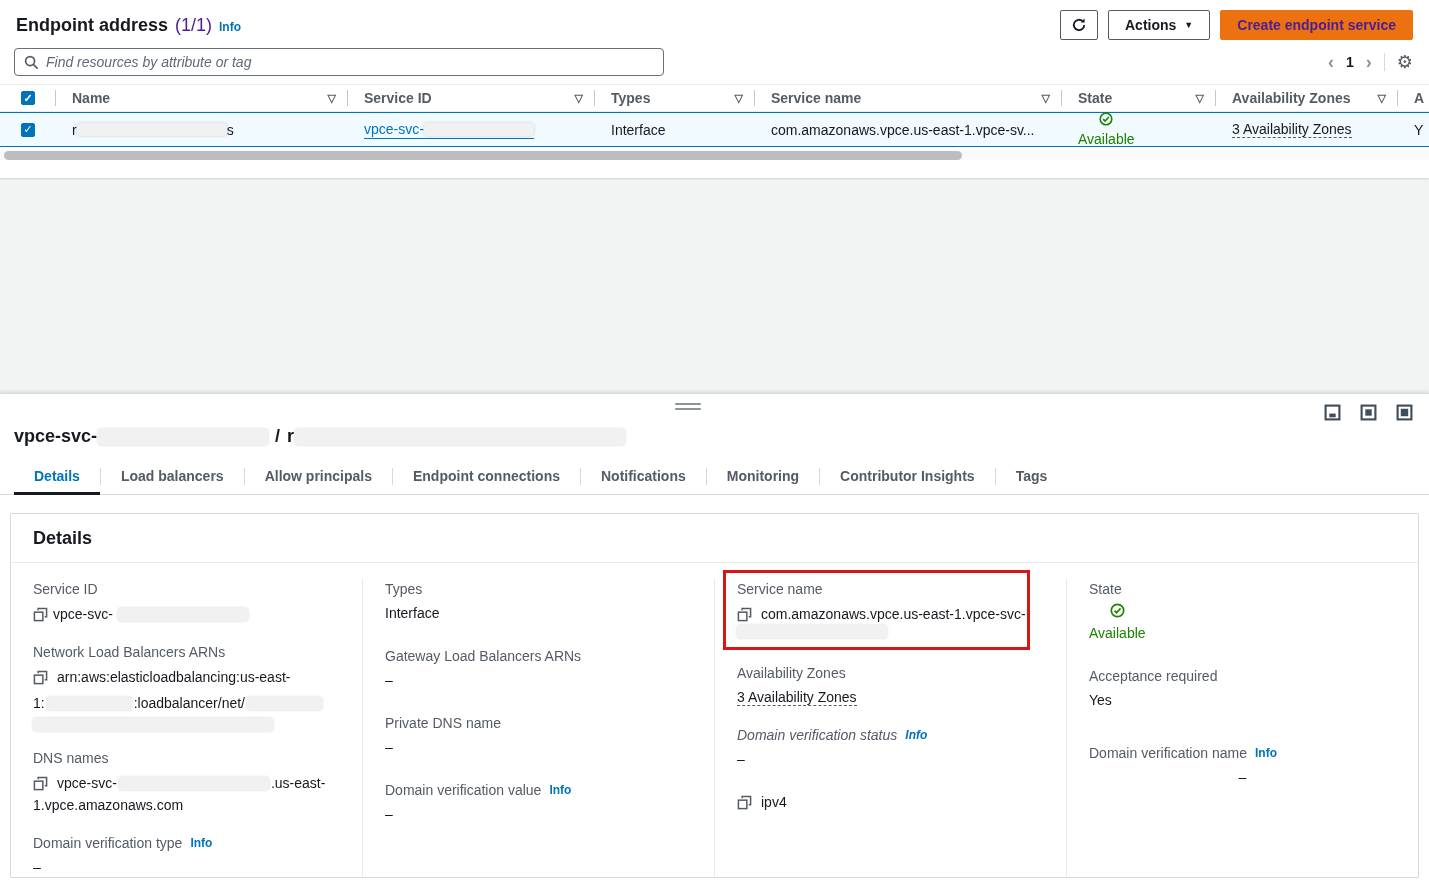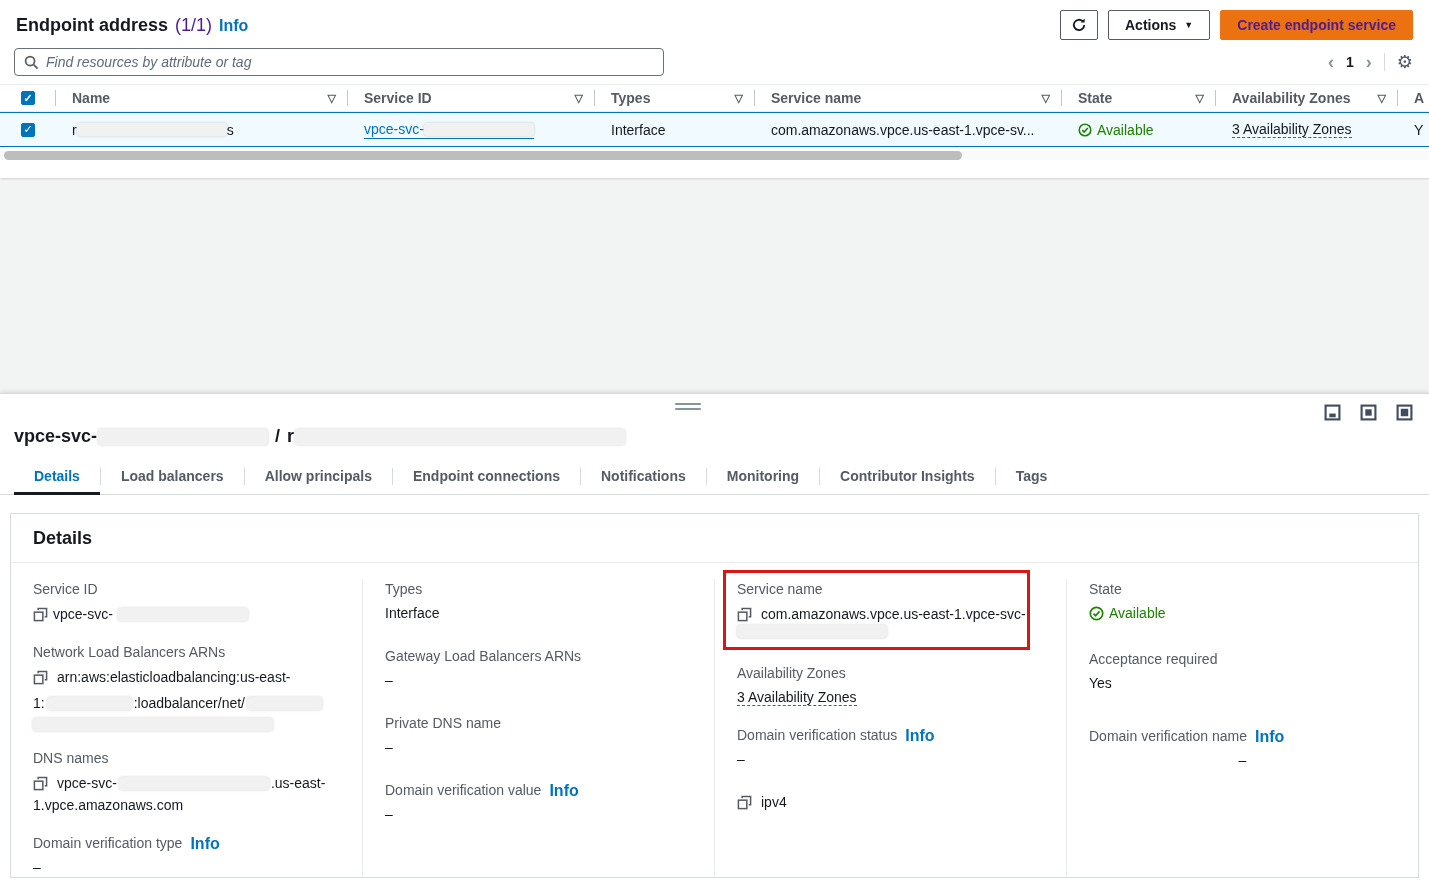--- a/index.html
+++ b/index.html
@@ -11,21 +11,21 @@
     color: #16191f;
     font-size: 14px;
     overflow: hidden;
   }
   
   .top-card { position:absolute; top:0; left:0; right:0; height:178px; background:#fff; box-shadow:0 1px 2px rgba(0,0,0,.15); }
   .toolbar { display:flex; justify-content:space-between; align-items:center; padding:10px 16px 0 16px; }
   .title-group { display:flex; align-items:baseline; gap:7px; }
   .page-title { font-size:18px; font-weight:bold; color:#16191f; }
   .res-count { font-size:18px; font-weight:normal; color:#4c1d95; }
-  .info-link { color:#0073bb; font-weight:bold; font-size:16px; cursor:pointer; }
+  .info-link { color:#0073bb; font-weight:bold; font-size:12px; cursor:pointer; }
   .controls { display:flex; gap:10px; align-items:center; }
   .btn { height:30px; border:1px solid #545b64; background:#fff; border-radius:2px; font-family:inherit;
          font-size:14px; font-weight:bold; color:#16191f; padding:0 16px; display:inline-flex; align-items:center; gap:8px; cursor:pointer; }
   .btn-icon { width:38px; justify-content:center; padding:0; }
   .btn-primary { background:#ec7211; border-color:#ec7211; color:#4c1d95; }
   .caret { font-size:9px; color:#16191f; }
   .search-row { display:flex; justify-content:space-between; align-items:center; padding:8px 16px 0 14px; }
   .search-box { width:650px; height:28px; border:1px solid #687078; border-radius:4px; background:#fff;
                 display:flex; align-items:center; gap:7px; padding:0 9px; }
   .search-box input { border:none; outline:none; flex:1; font-family:inherit; font-size:14px; font-style:italic; color:#16191f; background:transparent; }
@@ -42,21 +42,21 @@
   .c0{width:56px;} .c1{width:292px;} .c2{width:247px;} .c3{width:160px;} .c4{width:307px;} .c5{width:154px;} .c6{width:182px;} .c7{width:62px;}
   .th { position:relative; display:flex; align-items:center; justify-content:space-between; height:100%;
         padding:0 12px 0 16px; font-weight:bold; color:#545b64; font-size:14px; }
   .th::after { content:""; position:absolute; right:0; top:5px; bottom:5px; width:1px; background:#c1c7cd; }
   .filter-ic { color:#545b64; font-size:11px; cursor:pointer; }
   .td { display:flex; align-items:center; height:100%; padding:0 12px 0 16px; font-size:14px; color:#16191f; }
   .cb-cell { justify-content:center; padding:0; }
   .checkbox { width:14px; height:14px; background:#0073bb; border:1px solid #0073bb; border-radius:2px;
               display:flex; align-items:center; justify-content:center; color:#fff; font-size:11px; line-height:1; cursor:pointer; }
   .link { color:#0073bb; cursor:pointer; display:inline-flex; align-items:center; border-bottom:1px solid #0073bb; line-height:17px; }
-  .status-ok { display:inline-flex; align-items:center; gap:5px; color:#1d8102; }
+  .status-ok { display:inline-flex; align-items:center; gap:5px; color:#1d8102;flex-direction:column; }
   .az-link { border-bottom:1px dashed #545b64; color:#16191f; cursor:pointer; }
   .redact { display:inline-block; height:13px; border-radius:3px; background:#f1f1f1; box-shadow:0 0 3px rgba(0,0,0,.18); vertical-align:middle; } .w75{width:75px;} .w85{width:85px;} .w110{width:110px;} .w130{width:130px;}
   .w150{width:150px;} .w170{width:170px;} .w240{width:240px;} .w330{width:330px;}
   .hscroll { position:absolute; top:151px; left:0; right:0; height:9px; background:#fafafa; }
   .hthumb { position:absolute; left:4px; top:0; width:958px; height:9px; border-radius:5px; background:#bdbdbd; cursor:pointer; }
   
   .panel { position:absolute; top:393px; left:0; right:0; bottom:0; background:#fff; border-top:1px solid #d5dbdb; box-shadow:0 -1px 4px rgba(0,0,0,.12); }
   .drag-handle { position:absolute; top:9px; left:50%; width:26px; margin-left:-40px; cursor:row-resize; }
   .drag-handle i { display:block; height:2px; background:#879596; margin-bottom:3px; border-radius:1px; }
   .size-controls { position:absolute; top:10px; right:16px; display:flex; gap:19px; }
@@ -389,21 +389,21 @@
           </div>
         </div>
 
         <div class="field">
           <div class="field-label">
               <span>Availability Zones</span>
             </div>
           <div class="field-value"><span class="az-link">3 Availability Zones</span></div>
         </div>
 
-        <div class="field" style="">
+        <div class="field" style="font-style:italic;">
           <div class="field-label">
             <span>Domain verification status</span>
             <span class="info-link">Info</span>
           </div>
           <div class="field-value"><span>–</span></div>
         </div>
 
         <div class="field" style="margin-top:21px;">
           <div class="field-value vline">
             <span class="copy-icon">

